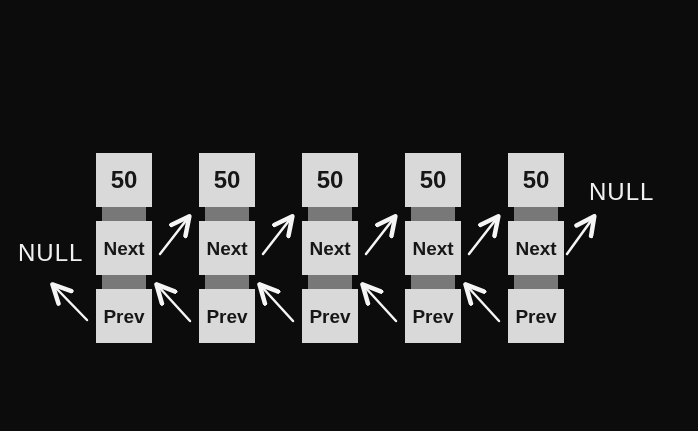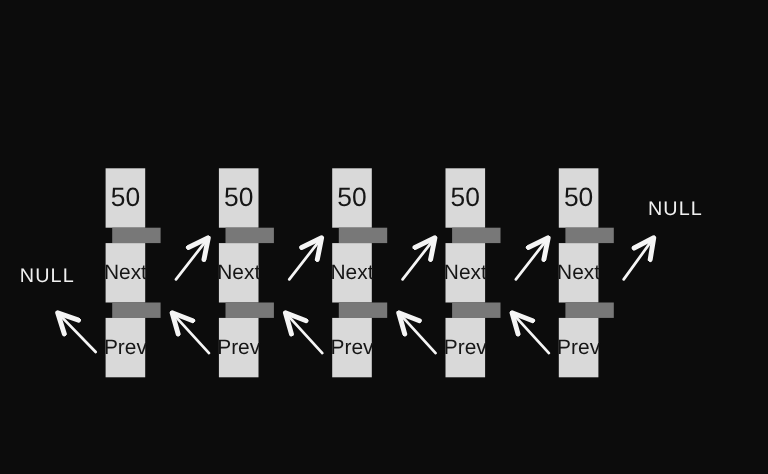--- a/index.html
+++ b/index.html
@@ -7,28 +7,28 @@
     --boxtext:#161616; --arrow:#f5f5f5; --nulltext:#f0f0f0;
   }
   html,body{margin:0;padding:0;background:var(--bg);}
   .canvas{
     position:relative;width:698px;height:431px;background:var(--bg);
     font-family:"Liberation Sans", sans-serif;overflow:hidden;
   }
   .arrows{position:absolute;left:0;top:0;width:698px;height:431px;}
   .node{position:absolute;top:153px;width:56px;}
   .box{
-    width:36px;height:54px;background:var(--box);color:var(--boxtext);
+    width:56px;height:54px;background:var(--box);color:var(--boxtext);
     display:flex;align-items:center;justify-content:center;
-    font-size:19px;line-height:1;
+    font-size:19px;line-height:1;font-weight:bold;
   }
   .box.value{font-size:24px;}
   .conn{width:44px;height:14px;margin:0 auto;background:var(--conn);}
   .null-label{
-    position:absolute;color:var(--nulltext);font-size:18px;
+    position:absolute;color:var(--nulltext);font-size:24px;
     letter-spacing:1px;line-height:1;text-align:right;
   }
   .null-left{left:18px;top:241px;}
   .null-right{left:589px;top:180px;}
 </style>
 </head>
 <body>
 
 <div class="canvas">
 

